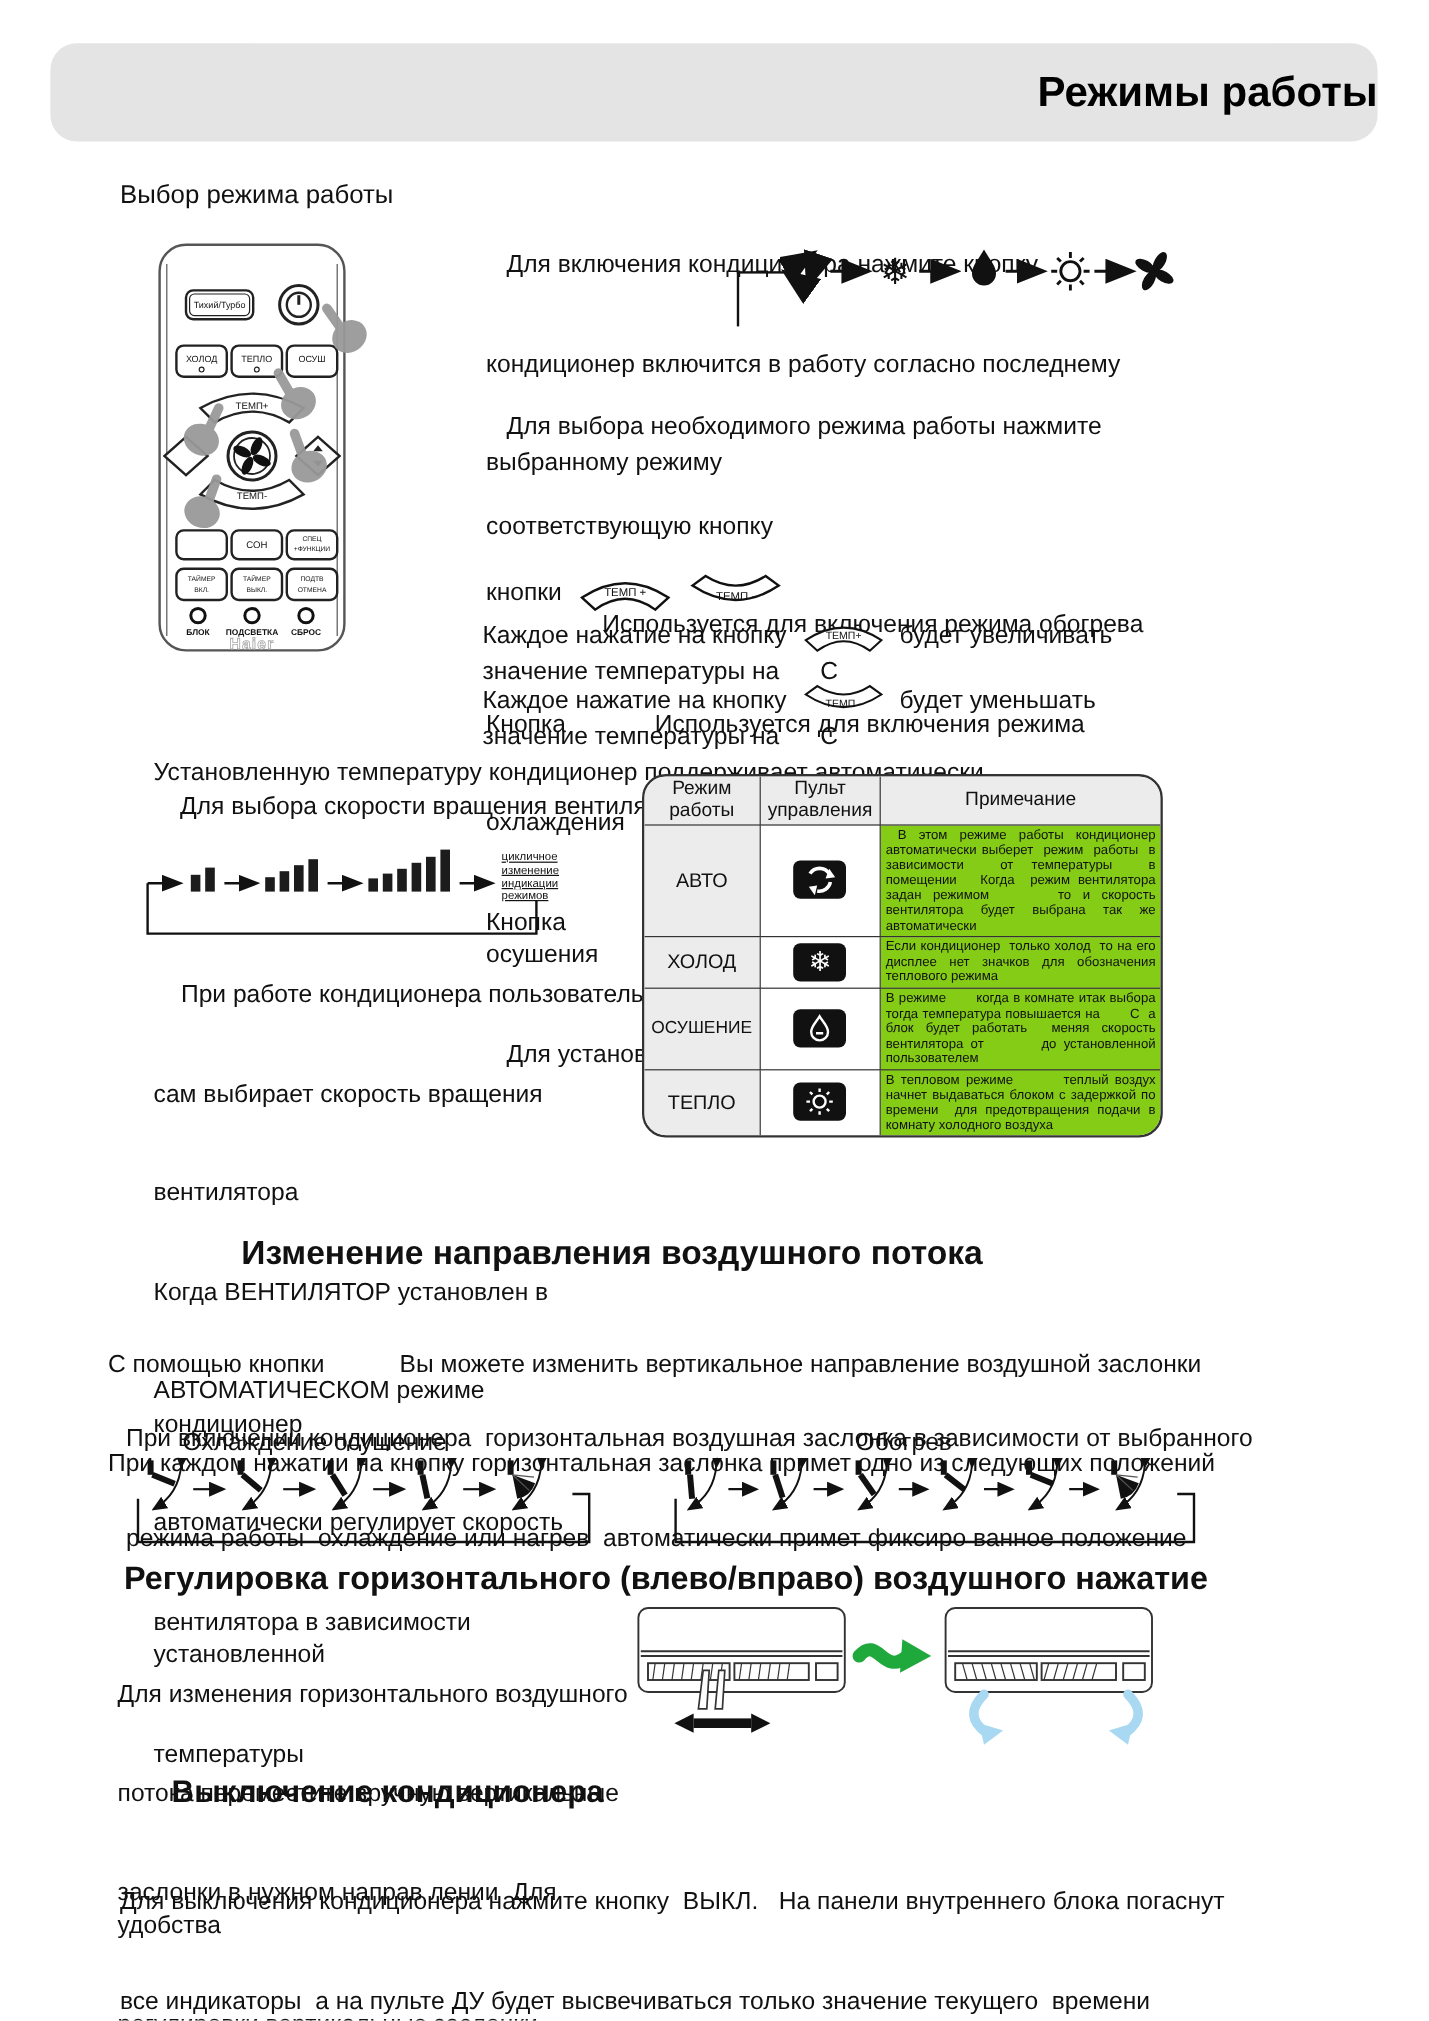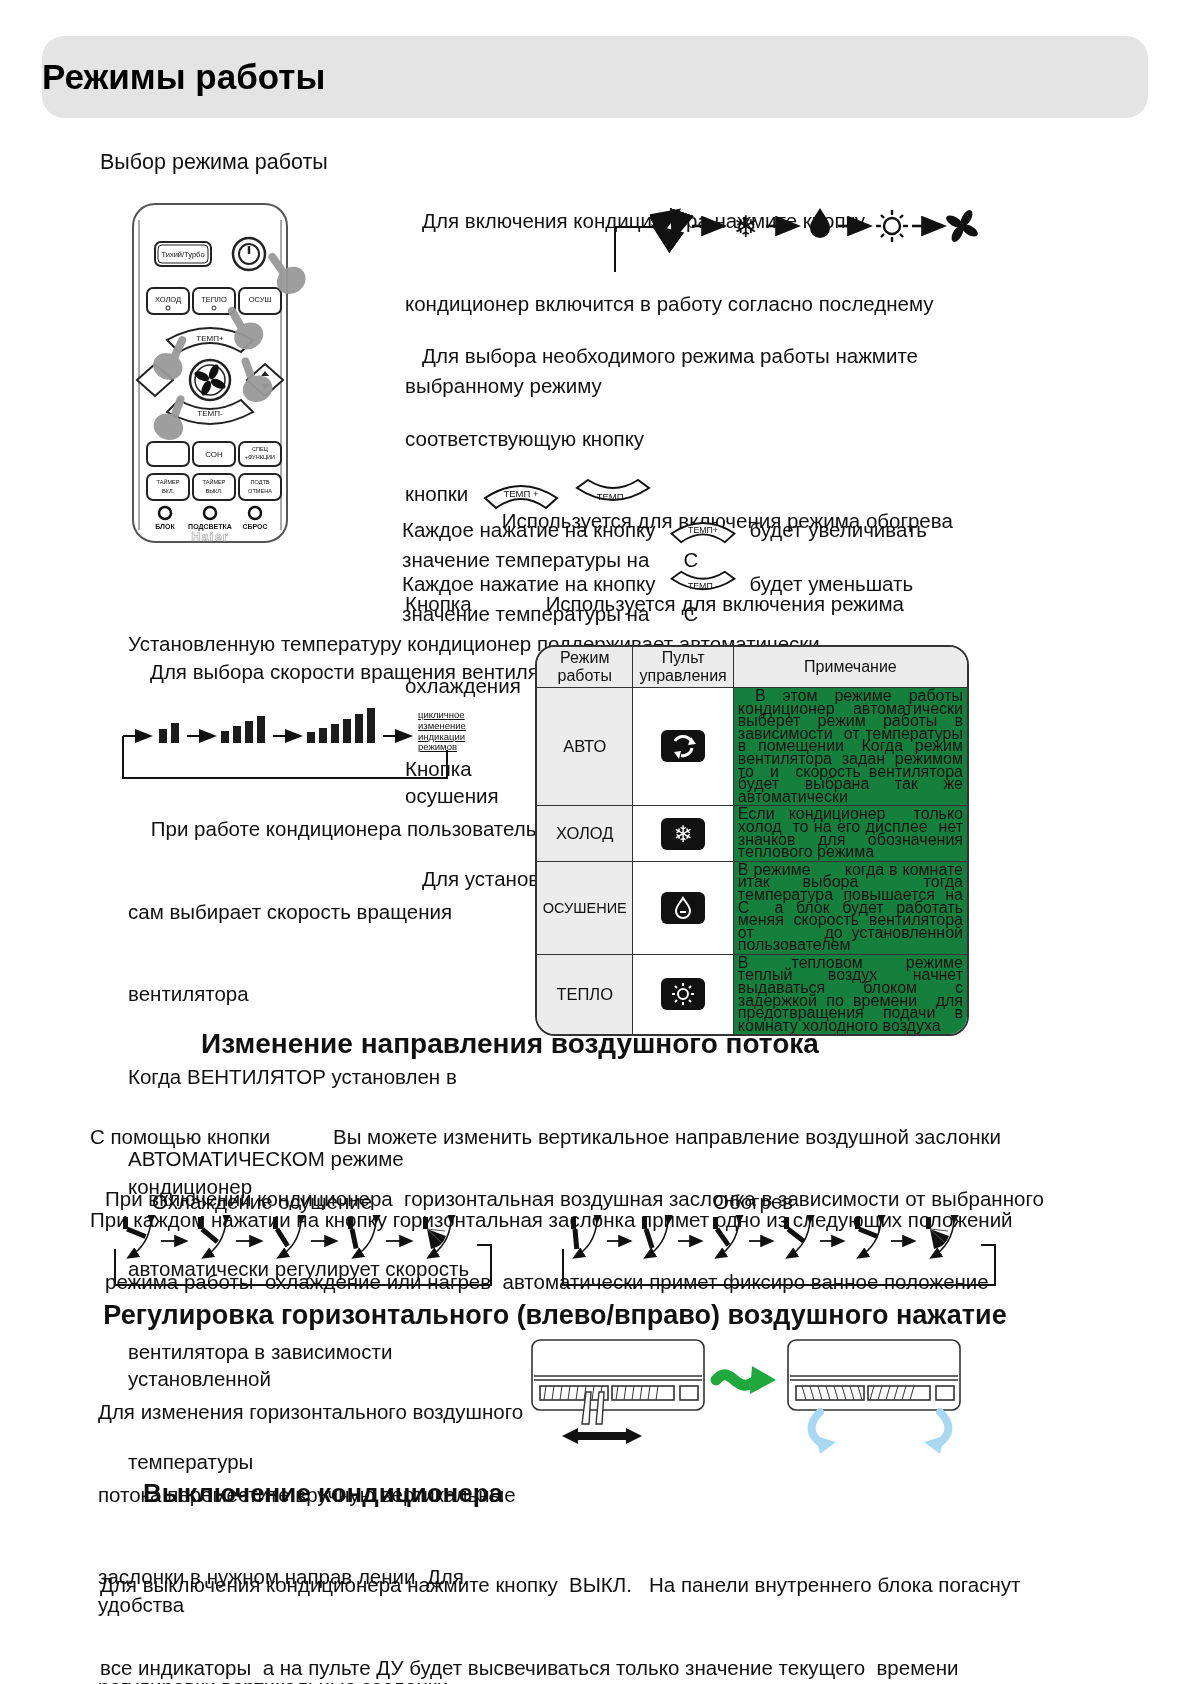--- a/index.html
+++ b/index.html
@@ -2,36 +2,36 @@
 <html><head>
 <meta charset="utf-8">
 <style>
   html,body{margin:0;padding:0;background:#fff;}
   .page{position:relative;width:1191px;height:1684px;background:#fff;overflow:hidden;
         font-family:"Liberation Sans",sans-serif;color:#111;}
   .abs{position:absolute;}
   .pre{white-space:pre-wrap;}
   .t{font-size:20.5px;line-height:27.5px;}
   .banner{left:42px;top:36px;width:1106px;height:82px;background:#e4e4e4;border-radius:22px;
-          display:flex;align-items:center;justify-content:flex-start;}
+          display:flex;align-items:center;justify-content:flex-end;}
   .banner h1{margin:0;font-size:35px;font-weight:bold;color:#000;}
   .subhead{font-size:21.5px;}
   .arcbtn{display:inline-block;vertical-align:middle;}
   .bigbold{font-weight:bold;font-size:27px;}
   .tablewrap{left:535px;top:645px;width:430px;border:2px solid #333;border-radius:20px;overflow:hidden;background:#fff;}
   table.modes{border-collapse:collapse;width:100%;}
   table.modes th,table.modes td{border:1.5px solid #333;padding:2px 4px;}
   table.modes tr>*:first-child{border-left:none;}
   table.modes tr>*:last-child{border-right:none;}
   table.modes tr:first-child>*{border-top:none;}
   table.modes tr:last-child>*{border-bottom:none;}
   table.modes th{background:#ececec;font-weight:normal;font-size:16px;line-height:18px;}
   td.mode{background:#ececec;text-align:center;font-size:16.5px;width:88px;}
   td.icon{width:92px;text-align:center;background:#fff;}
-  td.note{width:240px;background:#15803d;font-size:16px;line-height:12.6px;text-align:justify;vertical-align:top;padding:4px 5px;}
+  td.note{width:240px;background:#84cc16;font-size:11px;line-height:12.6px;text-align:justify;vertical-align:top;padding:4px 5px;}
   .ticon{display:inline-block;width:44px;height:32px;background:#111;border-radius:6px;color:#fff;
          display:inline-flex;align-items:center;justify-content:center;}
   .snowglyph{font-size:23px;color:#fff;font-family:"DejaVu Sans",sans-serif;}
   .cyclabel{font-size:9.5px;line-height:10.8px;text-decoration:underline;}
   .loopTL{border-top:2.5px solid #111;border-left:2.5px solid #111;}
 </style>
 </head>
 <body>
 
 <div class="page">

